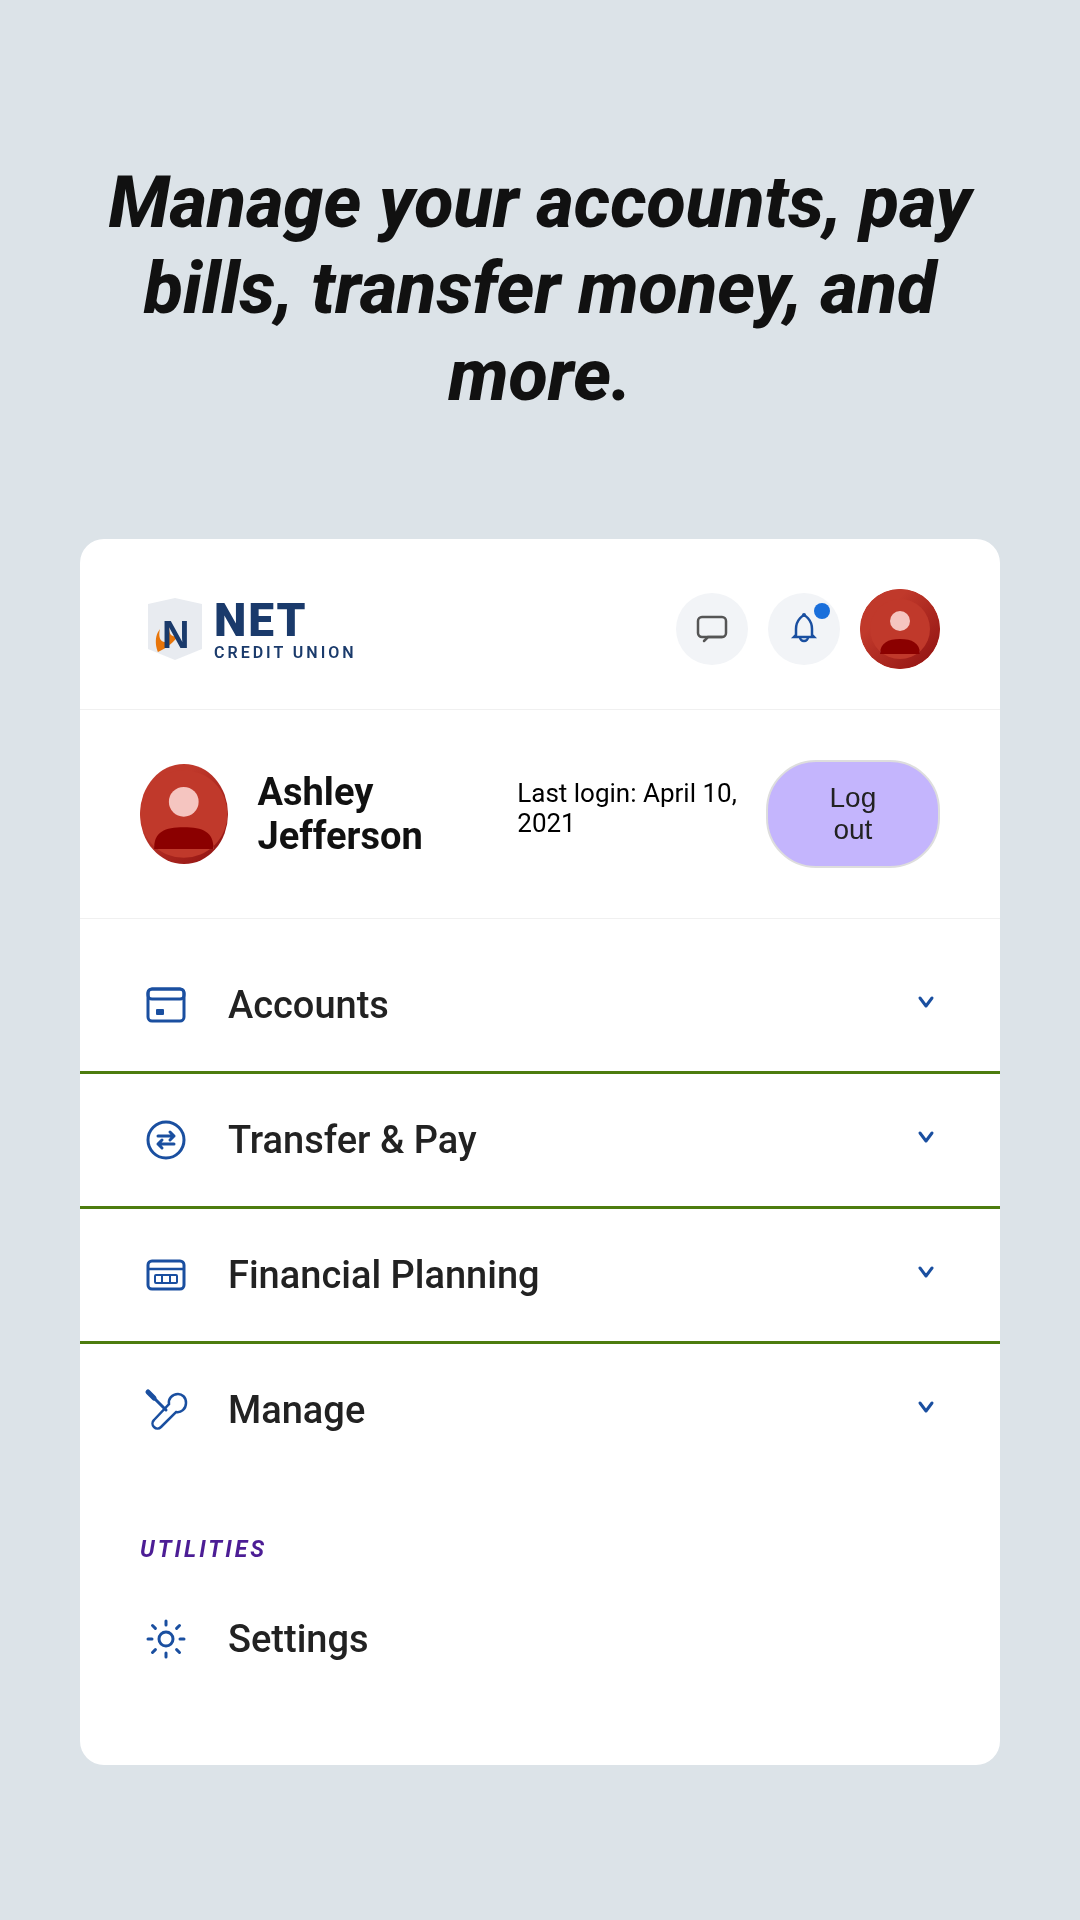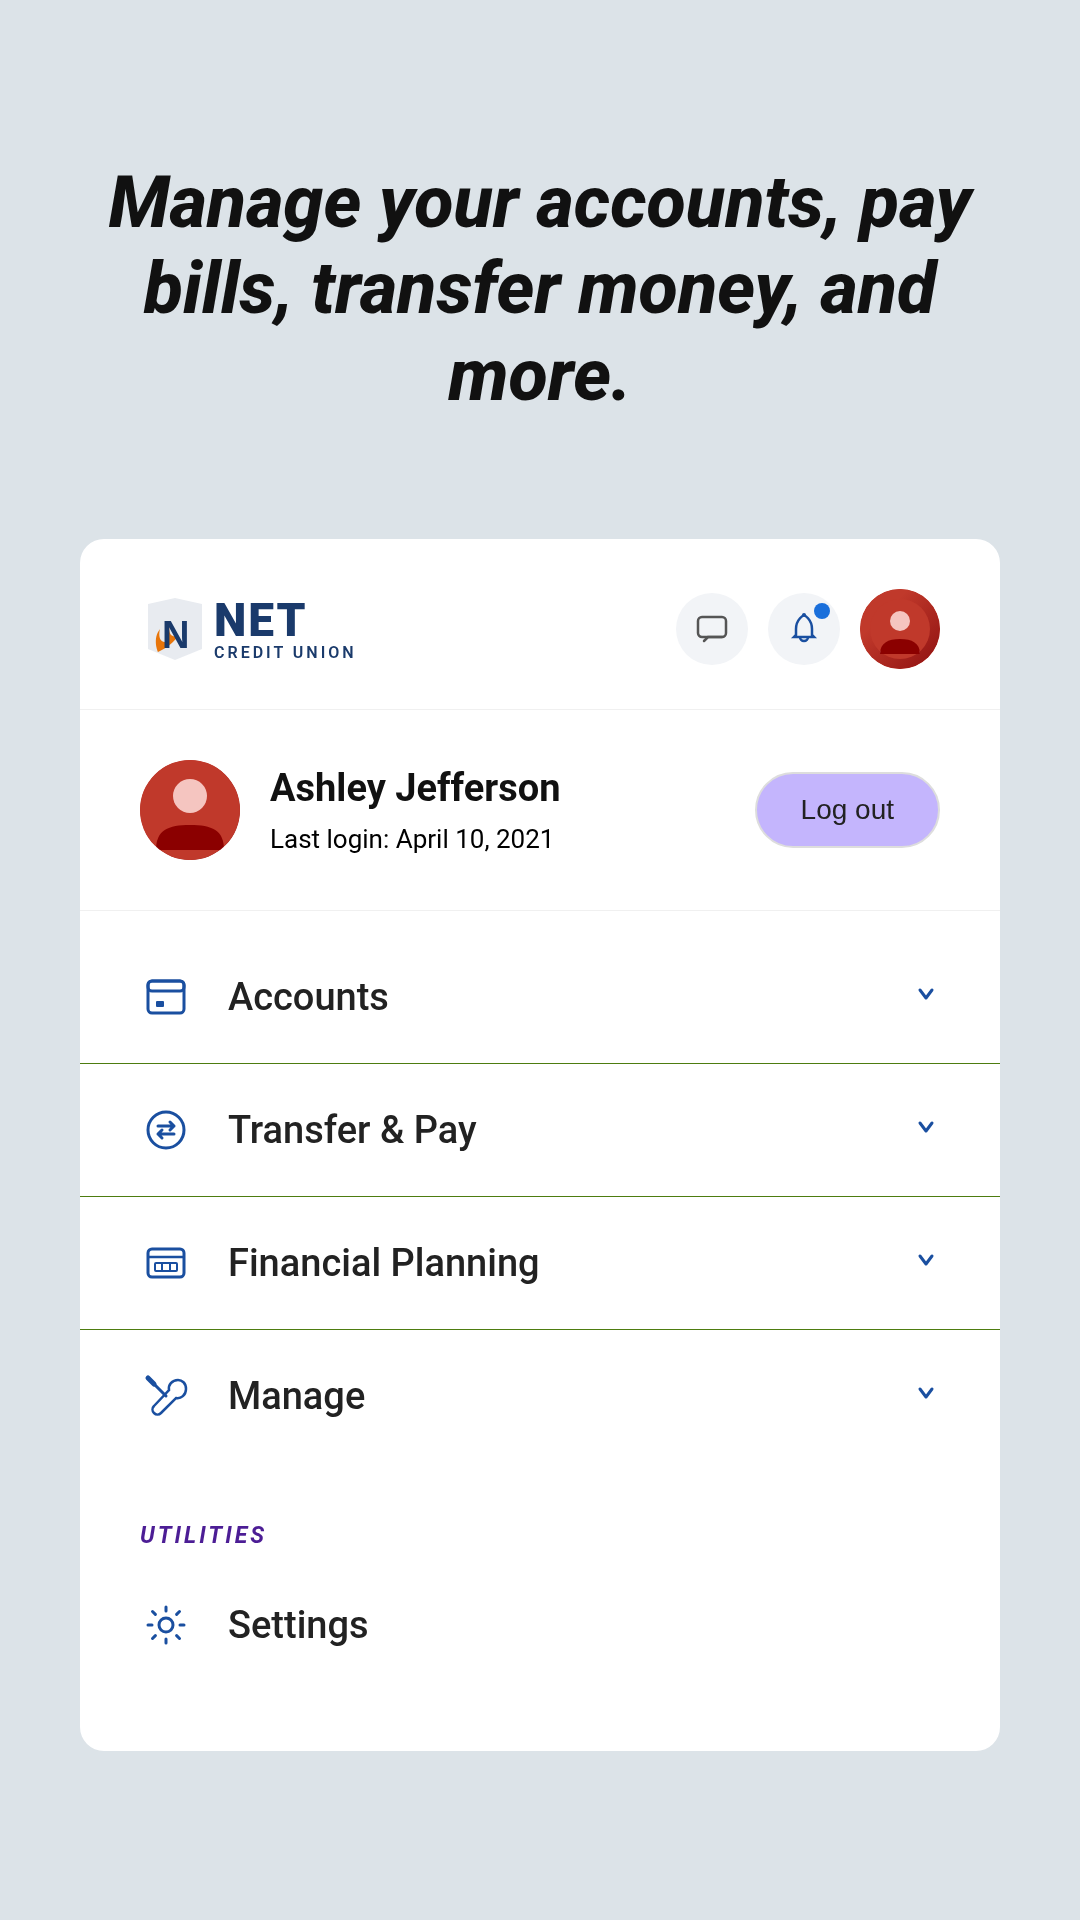--- a/index.html
+++ b/index.html
@@ -160,21 +160,21 @@
       display: flex;
       align-items: center;
       justify-content: center;
       color: white;
       font-size: 36px;
       overflow: hidden;
     }
 
     .user-details {
       display: flex;
-      flex-direction: column;
+      flex-direction: row;
       gap: 6px;
     }
 
     .user-name {
       font-size: 38px;
       font-weight: 700;
       color: #111111;
     }
 
     .last-login {
@@ -198,21 +198,21 @@
     .menu-list {
       padding: 20px 0;
     }
 
     .menu-item {
       display: flex;
       align-items: center;
       justify-content: space-between;
       padding: 40px 60px;
       cursor: pointer;
-      border-bottom: 1px solid #4d7c0f;
+      border-bottom: 3px solid #4d7c0f;
     }
 
     .menu-item:last-child {
       border-bottom: none;
     }
 
     .menu-item-left {
       display: flex;
       align-items: center;
       gap: 36px;

